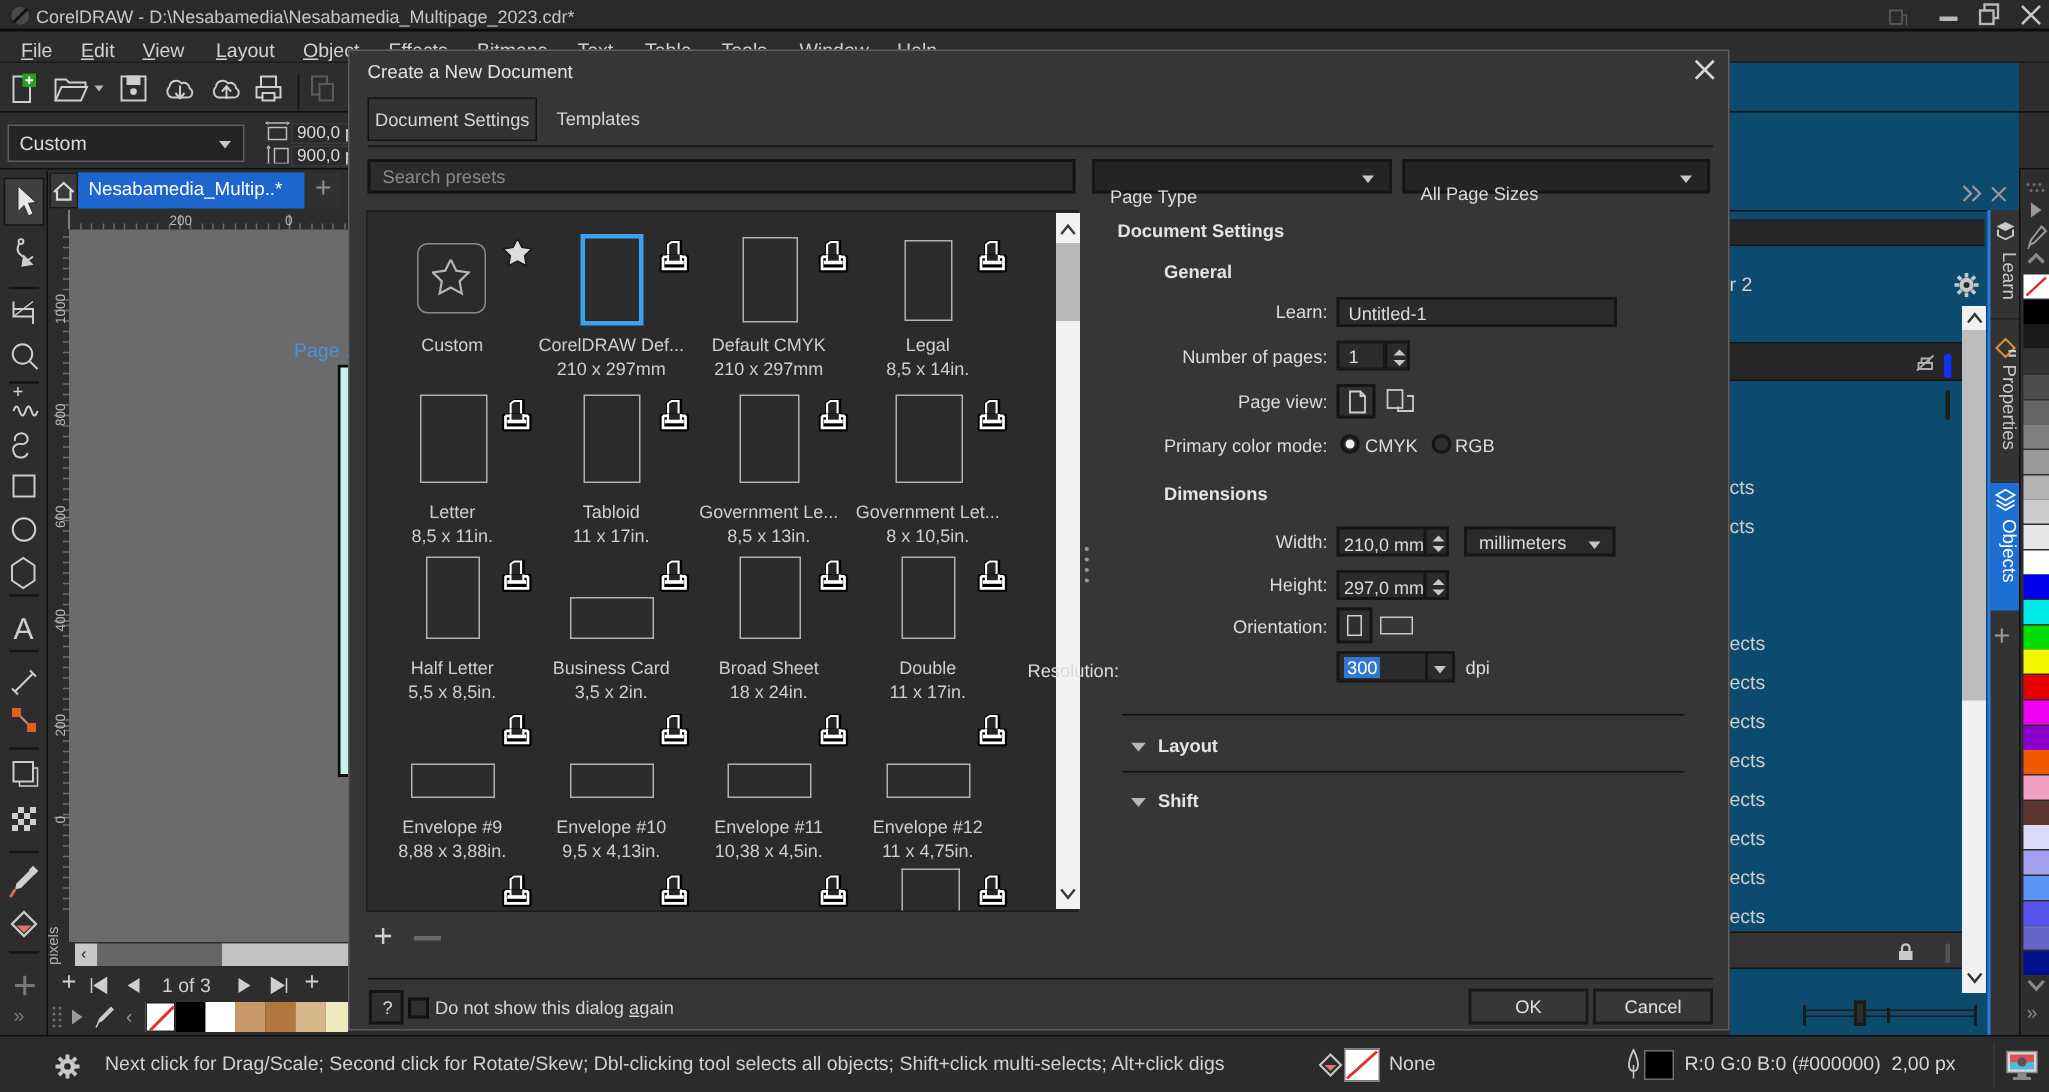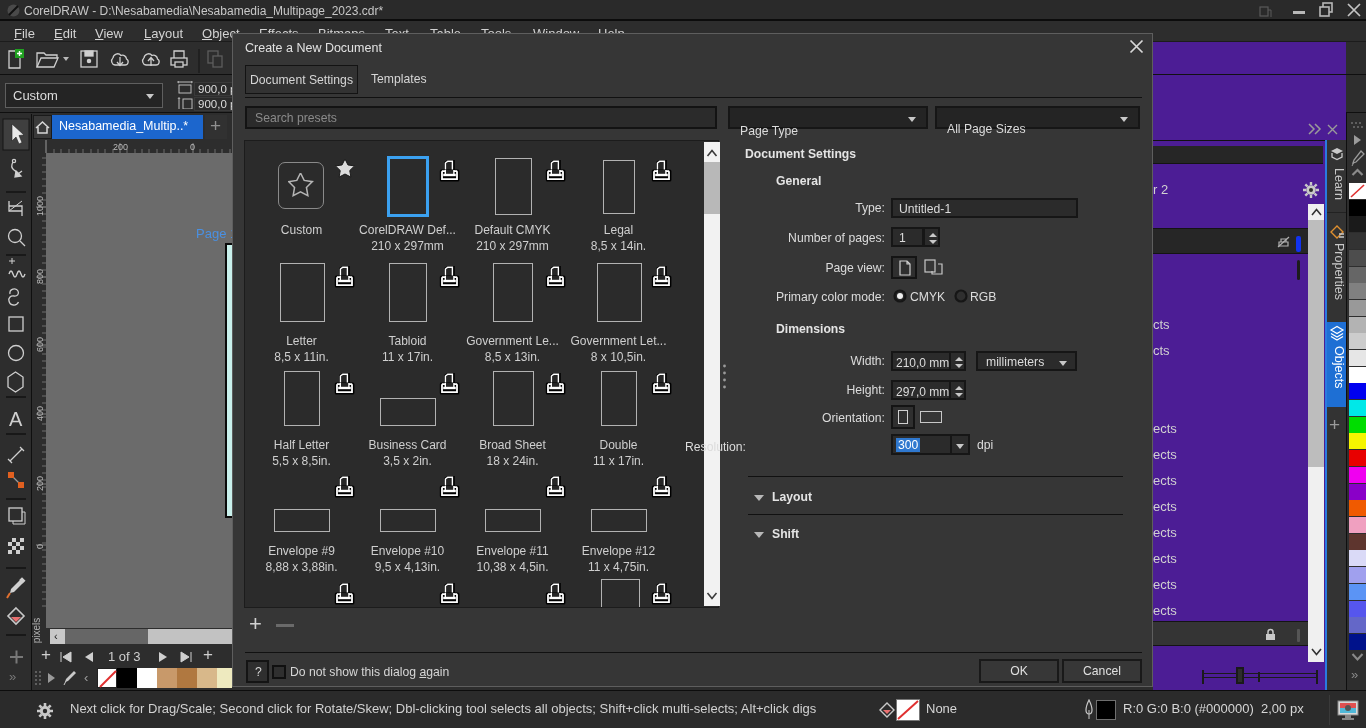--- a/index.html
+++ b/index.html
@@ -8,21 +8,21 @@
 .abs{position:absolute;}
 .ln{position:absolute;background:#111;}
 .ic{stroke:#cfcfcf;fill:none;stroke-width:1.3;}
 #titlebar{position:absolute;left:0;top:0;width:1366px;height:21px;background:#2a2a2a;border-bottom:2px solid #0c0c0c;color:#c8c8c8;}
 #menubar{position:absolute;left:0;top:23px;width:1366px;height:19px;background:#2d2d2d;border-bottom:1px solid #1c1c1c;}
 .mi{position:absolute;top:3px;color:#d2d2d2;}
 #toolbar{position:absolute;left:0;top:42px;width:1366px;height:33px;background:#2d2d2d;border-bottom:1px solid #0f0f0f;}
 #propbar{position:absolute;left:0;top:76px;width:1366px;height:37px;background:#2d2d2d;border-bottom:1px solid #0f0f0f;}
 #leftbar{position:absolute;left:0;top:114px;width:32px;height:576px;background:#2d2d2d;border-right:1px solid #0f0f0f;}
 #canvas{position:absolute;left:46px;top:153px;width:186px;height:475px;background:#6b6b6b;}
-#dock{position:absolute;left:1153px;top:42px;width:193px;height:648px;background:#4c1d95;}
+#dock{position:absolute;left:1153px;top:42px;width:193px;height:648px;background:#0c4a6e;}
 #palcol{position:absolute;left:1346px;top:113px;width:20px;height:587px;background:#2e2e2e;border-left:1px solid #0f0f0f;}
 #statusbar{position:absolute;left:0;top:690px;width:1366px;height:38px;background:#2b2b2b;border-top:1px solid #0d0d0d;}
 #dialog{position:absolute;left:232px;top:33px;width:921px;height:654px;background:#363636;border:1px solid #5e5e5e;z-index:50;font-size:12.2px;}
 .inp{position:absolute;background:#2b2b2b;border:2px solid #161616;color:#dcdcdc;white-space:nowrap;overflow:hidden;}
 .combo{position:absolute;background:#2b2b2b;border:2px solid #161616;color:#dcdcdc;white-space:nowrap;}
 .carr{position:absolute;width:0;height:0;border-left:4px solid transparent;border-right:4px solid transparent;border-top:5px solid #c8c8c8;}
 .lbl{position:absolute;color:#dcdcdc;white-space:nowrap;}
 .bold{font-weight:bold;color:#e4e4e4;}
 .cellname{position:absolute;width:105px;text-align:center;color:#cfcfcf;line-height:15.5px;white-space:nowrap;font-size:12px;}
 .pg{position:absolute;border:1px solid #b2b2b2;}
@@ -749,21 +749,21 @@
   <div class="abs" style="left:43px;top:590px;width:18px;height:3px;background:#6a6a6a;"></div>
   <div class="ln" style="left:12px;top:618px;width:897px;height:1px;"></div>
   <div class="abs" style="left:13px;top:626px;width:23px;height:23px;border:2px solid #141414;background:#2f2f2f;text-align:center;">
         <span style="position:absolute;left:7px;top:3px;">?</span>
       </div>
   <div class="abs" style="left:39px;top:631px;width:14px;height:14px;border:2px solid #101010;background:#2f2f2f;"></div>
   <div class="abs" style="left:57px;top:631px;">Do not show this dialog <span style="text-decoration:underline">a</span>gain</div>
 
   <div class="lbl bold" style="left:512px;top:113px;">Document Settings</div>
   <div class="lbl bold" style="left:543px;top:140px;">General</div>
-  <div class="lbl" style="left:452px;top:167px;width:200px;text-align:right;">Type:</div>
+  <div class="lbl" style="left:452px;top:167px;width:200px;text-align:right;">Learn:</div>
   <div class="inp" style="left:658px;top:164px;width:187px;height:20px;">
         <span style="position:absolute;left:6px;top:2px;">Untitled-1</span>
       </div>
   <div class="lbl" style="left:452px;top:197px;width:200px;text-align:right;">Number of pages:</div>
   <div class="inp" style="left:658px;top:193px;width:33px;height:20px;">
         <span style="position:absolute;left:6px;top:2px;">1</span>
       </div>
   <div class="spin" style="left:690px;top:193px;height:20px;">
         <span class="sarr" style="top:4px;border-bottom:4px solid #c8c8c8;"></span>
         <span class="sarr" style="top:11px;border-top:4px solid #c8c8c8;"></span>

